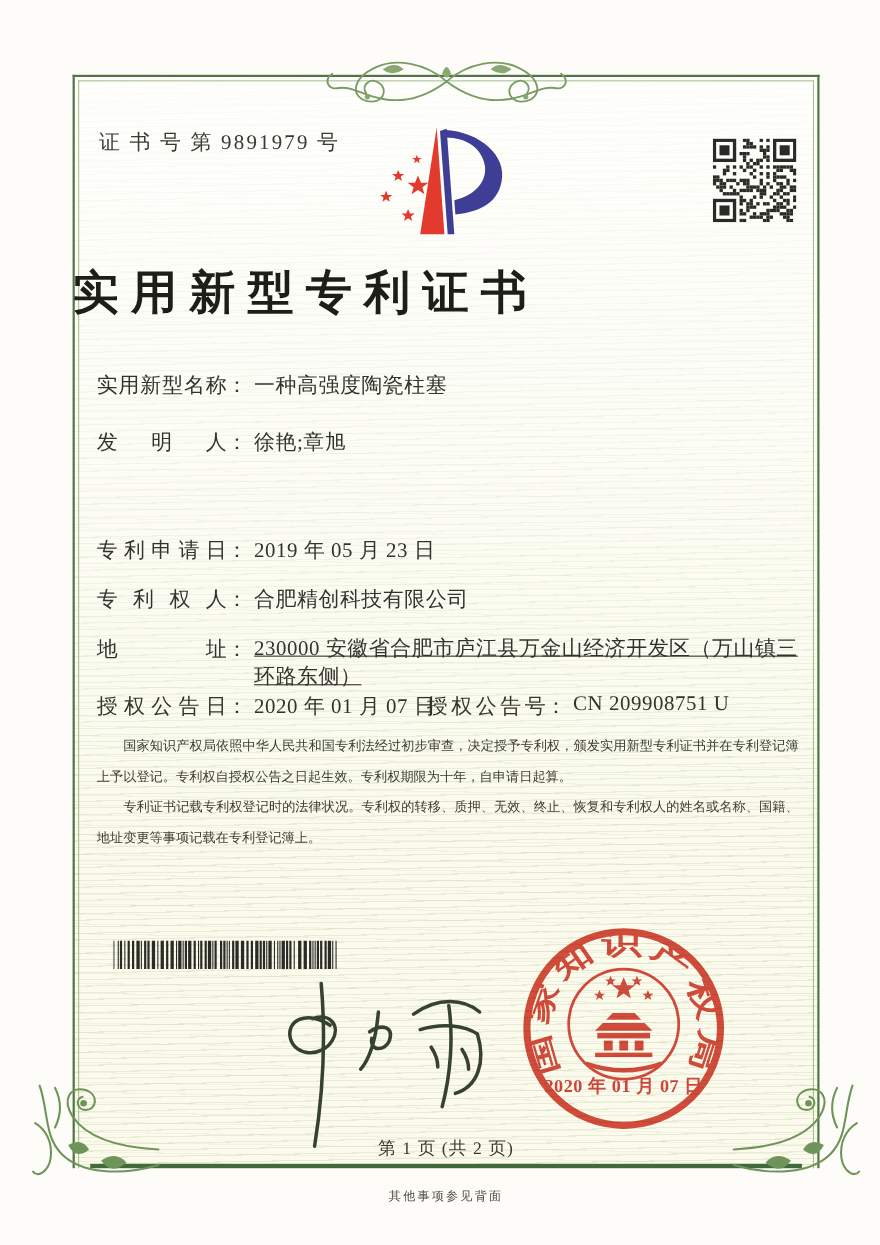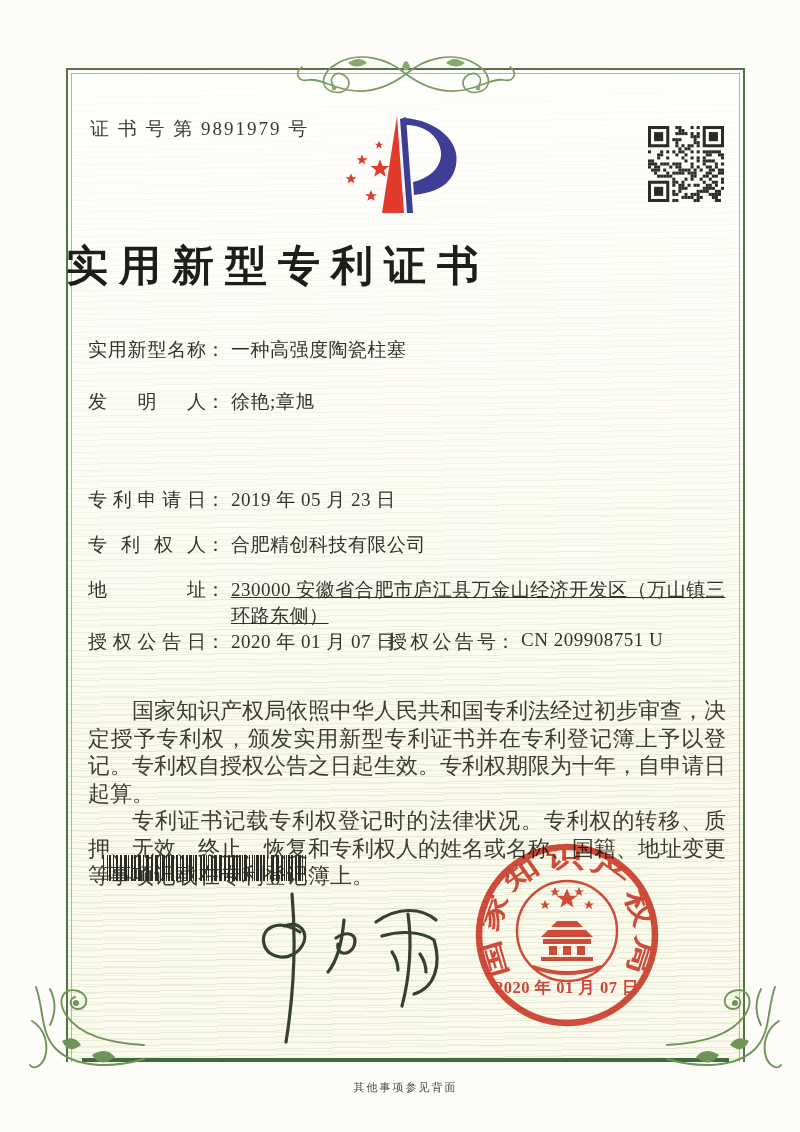--- a/index.html
+++ b/index.html
@@ -31,21 +31,21 @@
     font-size:42px;font-weight:700;letter-spacing:11px;color:#1d1d1a;white-space:nowrap;
   }
   
   .row{position:absolute;left:22px;font-size:19px;white-space:nowrap;color:#33332d;}
   .flabel{display:inline-block;width:118px;text-align:justify;text-align-last:justify;vertical-align:top;}
   .colon{display:inline-block;vertical-align:top;}
   .fvalue{display:inline-block;margin-left:6px;vertical-align:top;letter-spacing:.5px;}
   .fvalue.wrap{white-space:normal;width:505px;line-height:26px;text-decoration:underline;}
   .grant2{position:absolute;left:300px;top:0;}
   
-  .paras{position:absolute;left:22px;top:629px;width:638px;font-size:22px;line-height:27.5px;
+  .paras{position:absolute;left:22px;top:597px;width:638px;font-size:12px;line-height:27.5px;
          text-align:justify;color:#3c3c30;}
   .paras p{margin:0;text-indent:2em;}
   
   .barcode{position:absolute;left:37px;top:787px;width:207px;height:26px;}
   .director{position:absolute;left:47px;top:843px;font-size:20px;color:#2e2e28;line-height:35px;}
   .signature{position:absolute;left:150px;top:812px;width:240px;height:175px;}
   .seal{position:absolute;left:405px;top:771px;width:192px;height:192px;mix-blend-mode:multiply;}
   .pagenote{position:absolute;left:0;top:966px;width:100%;text-align:center;font-size:16px;color:#3a3a33;letter-spacing:1px;}
   .backnote{position:absolute;left:66px;top:1080px;width:679px;text-align:center;font-size:11px;color:#4a4a3c;letter-spacing:2px;}
   
@@ -454,15 +454,16 @@
         <rect x="78" y="107" width="8" height="9"></rect>
         <rect x="92" y="107" width="8" height="9"></rect>
         <rect x="106" y="107" width="8" height="9"></rect>
         <rect x="70" y="118" width="52" height="4"></rect>
         <path d="M62,126 q34,12 68,0 l0,4 q-34,12 -68,0 Z"></path>
       </g>
       <text x="96" y="154" text-anchor="middle" font-size="16.5" font-weight="bold" fill="#cf352a" letter-spacing="0.5">2020 年 01 月 07 日</text>
     </g>
   </svg>
 
+  <div class="pagenote">第 1 页 (共 2 页)</div>
 </div>
 
 <div class="backnote">其他事项参见背面</div>
 
 </body></html>

